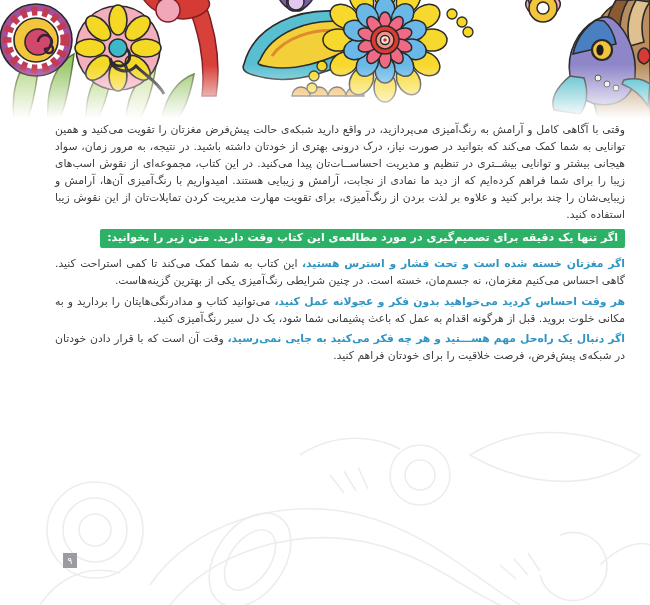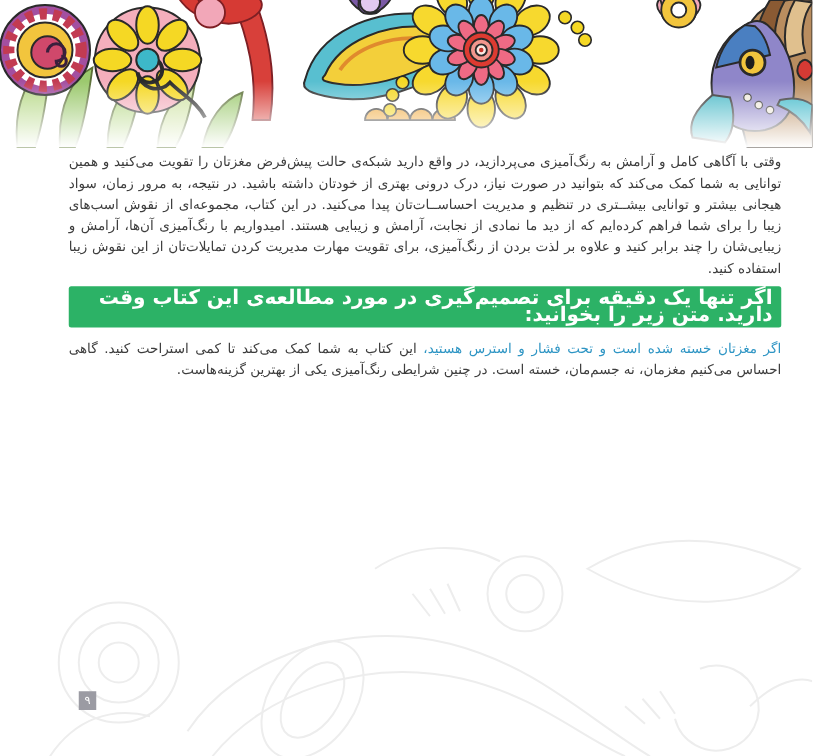--- a/index.html
+++ b/index.html
@@ -12,23 +12,23 @@
 
   
   .watermark{position:absolute;left:0;top:415px;width:650px;height:190px;overflow:hidden;pointer-events:none;}
 
   
   .content{position:absolute;top:122px;right:25px;width:570px;direction:rtl;text-align:justify;
            color:#3d3d3d;font-size:10.8px;line-height:16.9px;z-index:2;}
   .intro{margin:0 0 6px 0;}
   .band-row{text-align:right;margin:0 0 8px 0;}
   .band{display:inline-block;background:#2cb266;color:#ffffff;font-weight:bold;
-        font-size:16px;line-height:14px;padding:2px 7px 3px 7px;border-radius:2px;}
+        font-size:11px;line-height:14px;padding:2px 7px 3px 7px;border-radius:2px;}
   .tip{margin:0 0 3.5px 0;}
-  .tip .lead{color:#2e95c4;font-weight:normal;}
+  .tip .lead{color:#2e95c4;font-weight:bold;}
 
   
   .page-badge{position:absolute;left:63px;top:553px;width:14px;height:15px;background:#9b9ba3;
               color:#ffffff;font-size:9px;display:flex;align-items:center;justify-content:center;z-index:3;}
 </style>
 </head>
 <body>
 
 <div class="page">
 
@@ -218,21 +218,23 @@
     <p class="intro">وقتی با آگاهی کامل و آرامش به رنگ‌آمیزی می‌پردازید، در واقع دارید شبکه‌ی حالت پیش‌فرض مغزتان را تقویت می‌کنید و همین توانایی به شما کمک می‌کند که بتوانید در صورت نیاز، درک درونی بهتری از خودتان داشته باشید. در نتیجه، به مرور زمان، سواد هیجانی بیشتر و توانایی بیشــتری در تنظیم و مدیریت احساســات‌تان پیدا می‌کنید. در این کتاب، مجموعه‌ای از نقوش اسب‌های زیبا را برای شما فراهم کرده‌ایم که از دید ما نمادی از نجابت، آرامش و زیبایی هستند. امیدواریم با رنگ‌آمیزی آن‌ها، آرامش و زیبایی‌شان را چند برابر کنید و علاوه بر لذت بردن از رنگ‌آمیزی، برای تقویت مهارت مدیریت کردن تمایلات‌تان از این نقوش زیبا استفاده کنید.</p>
 
     <div class="band-row">
       <span class="band">اگر تنها یک دقیقه برای تصمیم‌گیری در مورد مطالعه‌ی این کتاب وقت دارید. متن زیر را بخوانید:</span>
     </div>
 
     <div id="tips">
     <p class="tip"><span class="lead">اگر مغزتان خسته شده است و تحت فشار و استرس هستید،</span> <span class="rest">این کتاب به شما کمک می‌کند تا کمی استراحت کنید. گاهی احساس می‌کنیم مغزمان، نه جسم‌مان، خسته است. در چنین شرایطی رنگ‌آمیزی یکی از بهترین گزینه‌هاست.</span></p>
 
 
-
+    <p class="tip"><span class="lead">هر وقت احساس کردید می‌خواهید بدون فکر و عجولانه عمل کنید،</span> <span class="rest">می‌توانید کتاب و مدادرنگی‌هایتان را بردارید و به مکانی خلوت بروید. قبل از هرگونه اقدام به عمل که باعث پشیمانی شما شود، یک دل سیر رنگ‌آمیزی کنید.</span></p>
+
+    <p class="tip"><span class="lead">اگر دنبال یک راه‌حل مهم هســـتید و هر چه فکر می‌کنید به جایی نمی‌رسید،</span> <span class="rest">وقت آن است که با قرار دادن خودتان در شبکه‌ی پیش‌فرض، فرصت خلاقیت را برای خودتان فراهم کنید.</span></p>
 
   </div>
   </main>
 
   <div class="page-badge">
     <span>۹</span>
   </div>
 
 </div>
 

